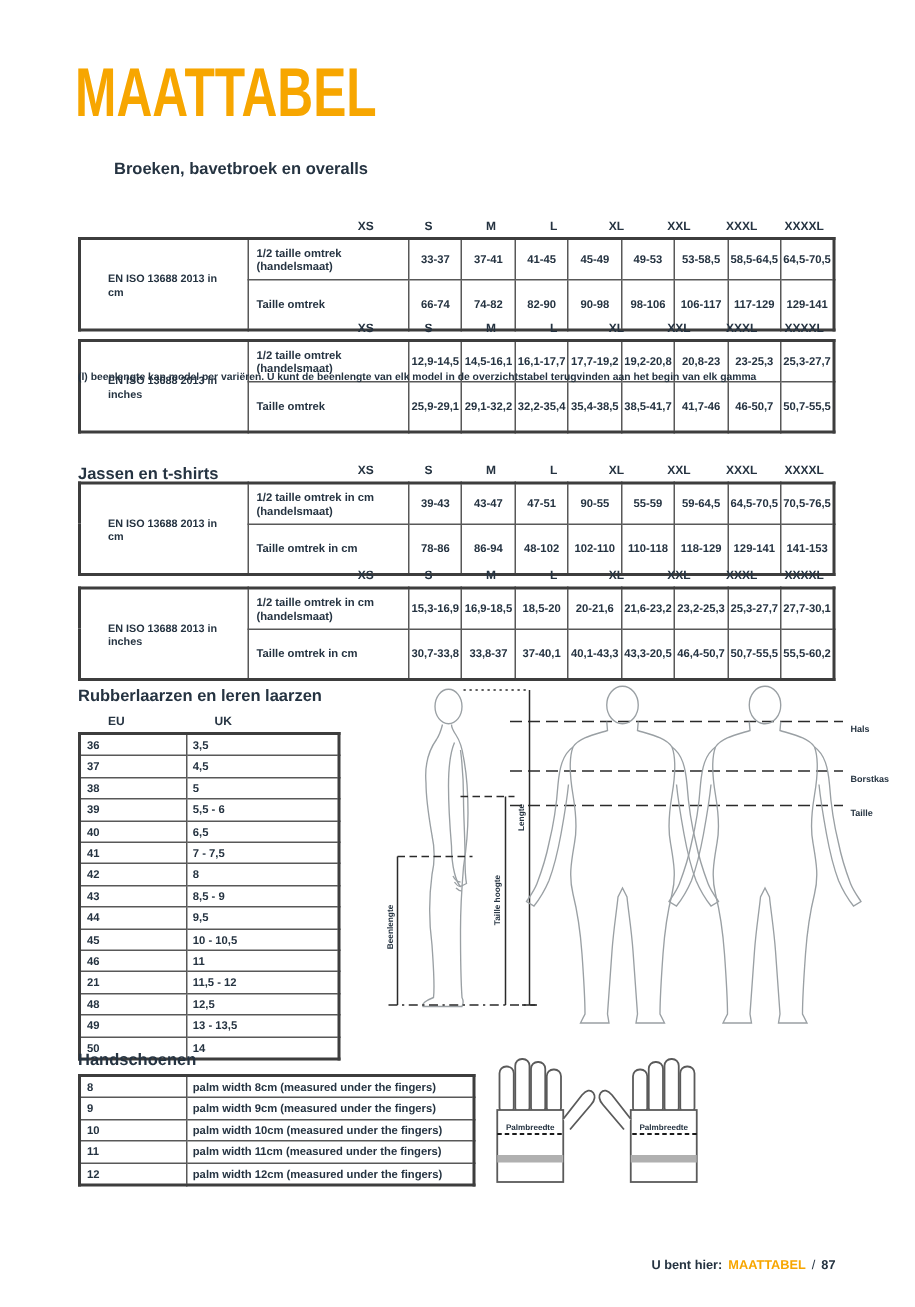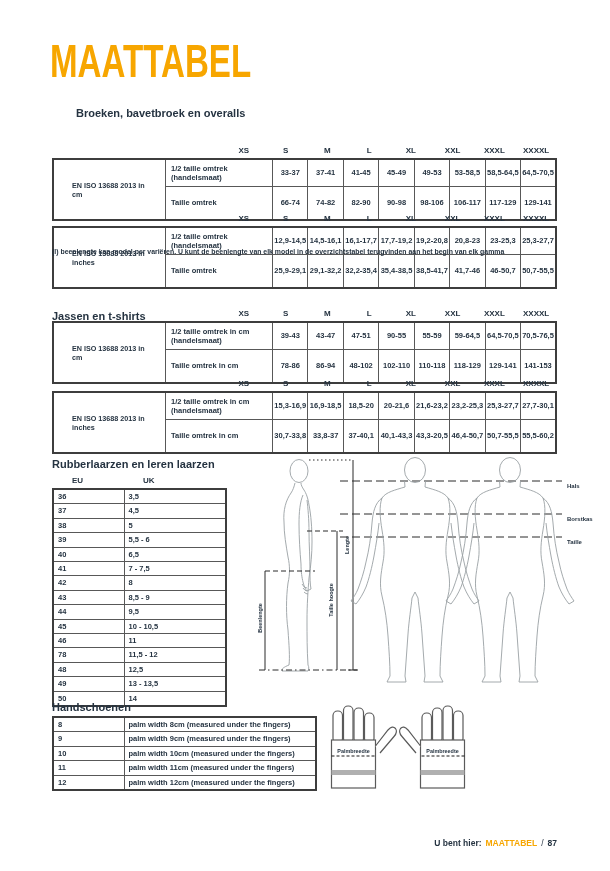--- a/index.html
+++ b/index.html
@@ -266,21 +266,21 @@
       </tr>
       <tr>
         <td>45</td>
         <td>10 - 10,5</td>
       </tr>
       <tr>
         <td>46</td>
         <td>11</td>
       </tr>
       <tr>
-        <td>78</td>
+        <td>21</td>
         <td>11,5 - 12</td>
       </tr>
       <tr>
         <td>48</td>
         <td>12,5</td>
       </tr>
       <tr>
         <td>49</td>
         <td>13 - 13,5</td>
       </tr>

